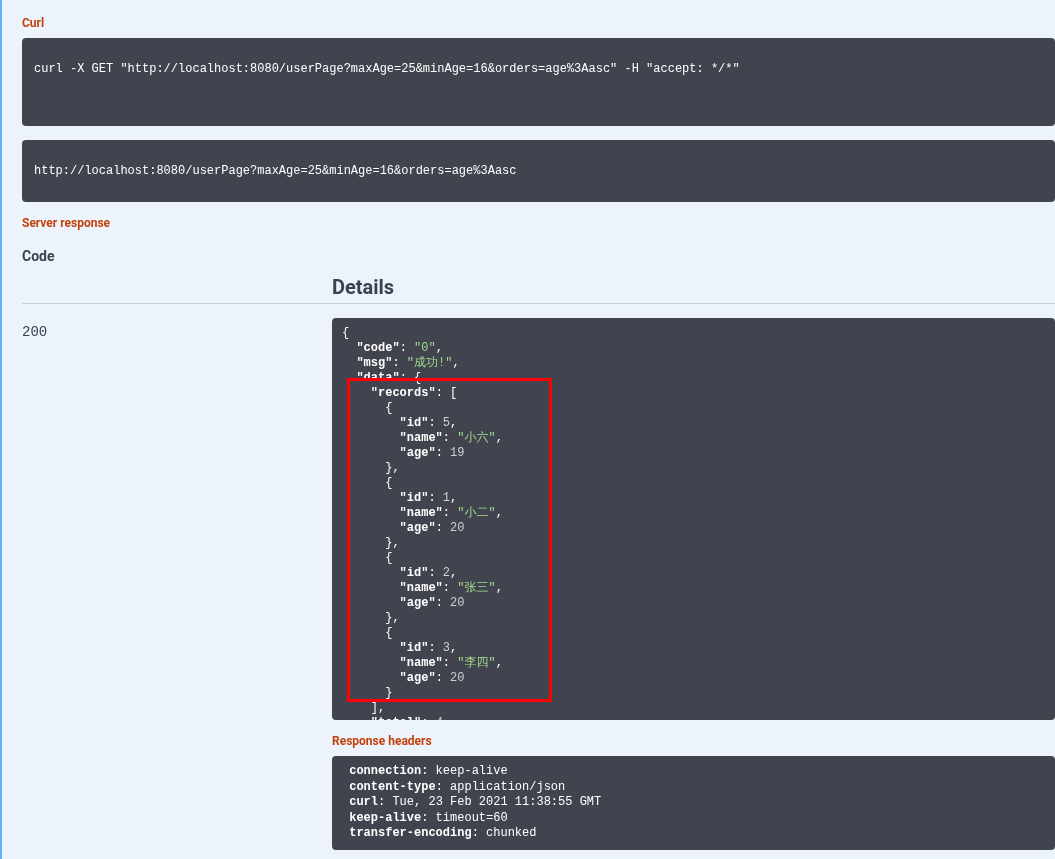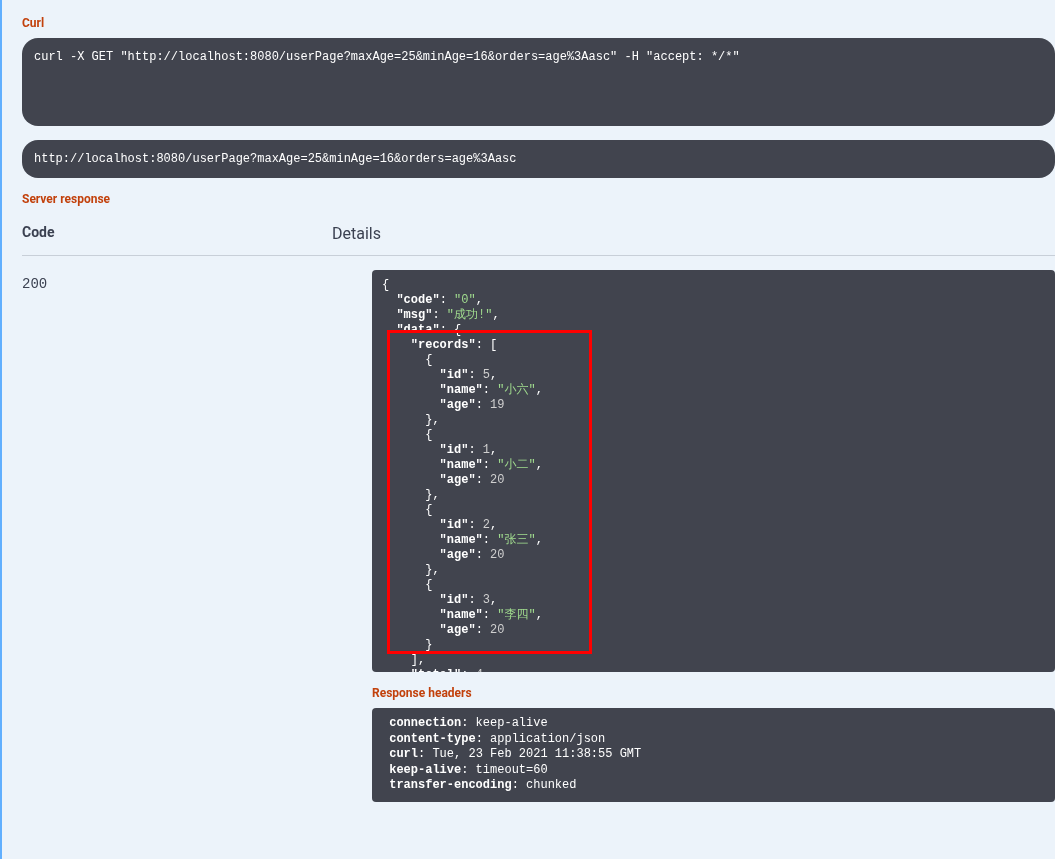--- a/index.html
+++ b/index.html
@@ -18,55 +18,55 @@
   .section-label {
     font-size: 12px;
     font-weight: 700;
     color: #c2410c;
     margin-bottom: 8px;
     margin-top: 6px;
   }
   .dark-block {
     background: #41444e;
     color: #ffffff;
-    border-radius: 16px;
-    padding: 10px 12px;
+    border-radius: 4px;
+    padding: 22px 12px;
     font-family: Consolas, "Courier New", monospace;
     font-size: 12px;
     line-height: 1.5;
     white-space: pre;
     overflow-x: auto;
     margin-bottom: 14px;
   }
   .curl-block {
     min-height: 88px;
   }
   .row-header {
     display: flex;
     border-bottom: 1px solid rgba(59,65,81,0.2);
-    padding-bottom: 12px;
+    padding-bottom: 4px;
     margin-bottom: 14px;
     margin-top: 18px;
     justify-content: flex-end;
   }
   .col-code {
     width: 310px;
     font-size: 14px;
     font-weight: 700;
     color: #3b4151;
   }
   .col-details {
     flex: 1;
-    font-size: 16px;
-    font-weight: 400;
+    font-size: 20px;
+    font-weight: 700;
     color: #3b4151;
+    margin-top: 27px;
   }
   .row-body {
     display: flex;
-    gap: 40px;
   }
   .code-value {
     width: 310px;
     font-family: Consolas, "Courier New", monospace;
     font-size: 14px;
     color: #3b4151;
     padding-top: 6px;
   }
   .details-value {
     flex: 1;

